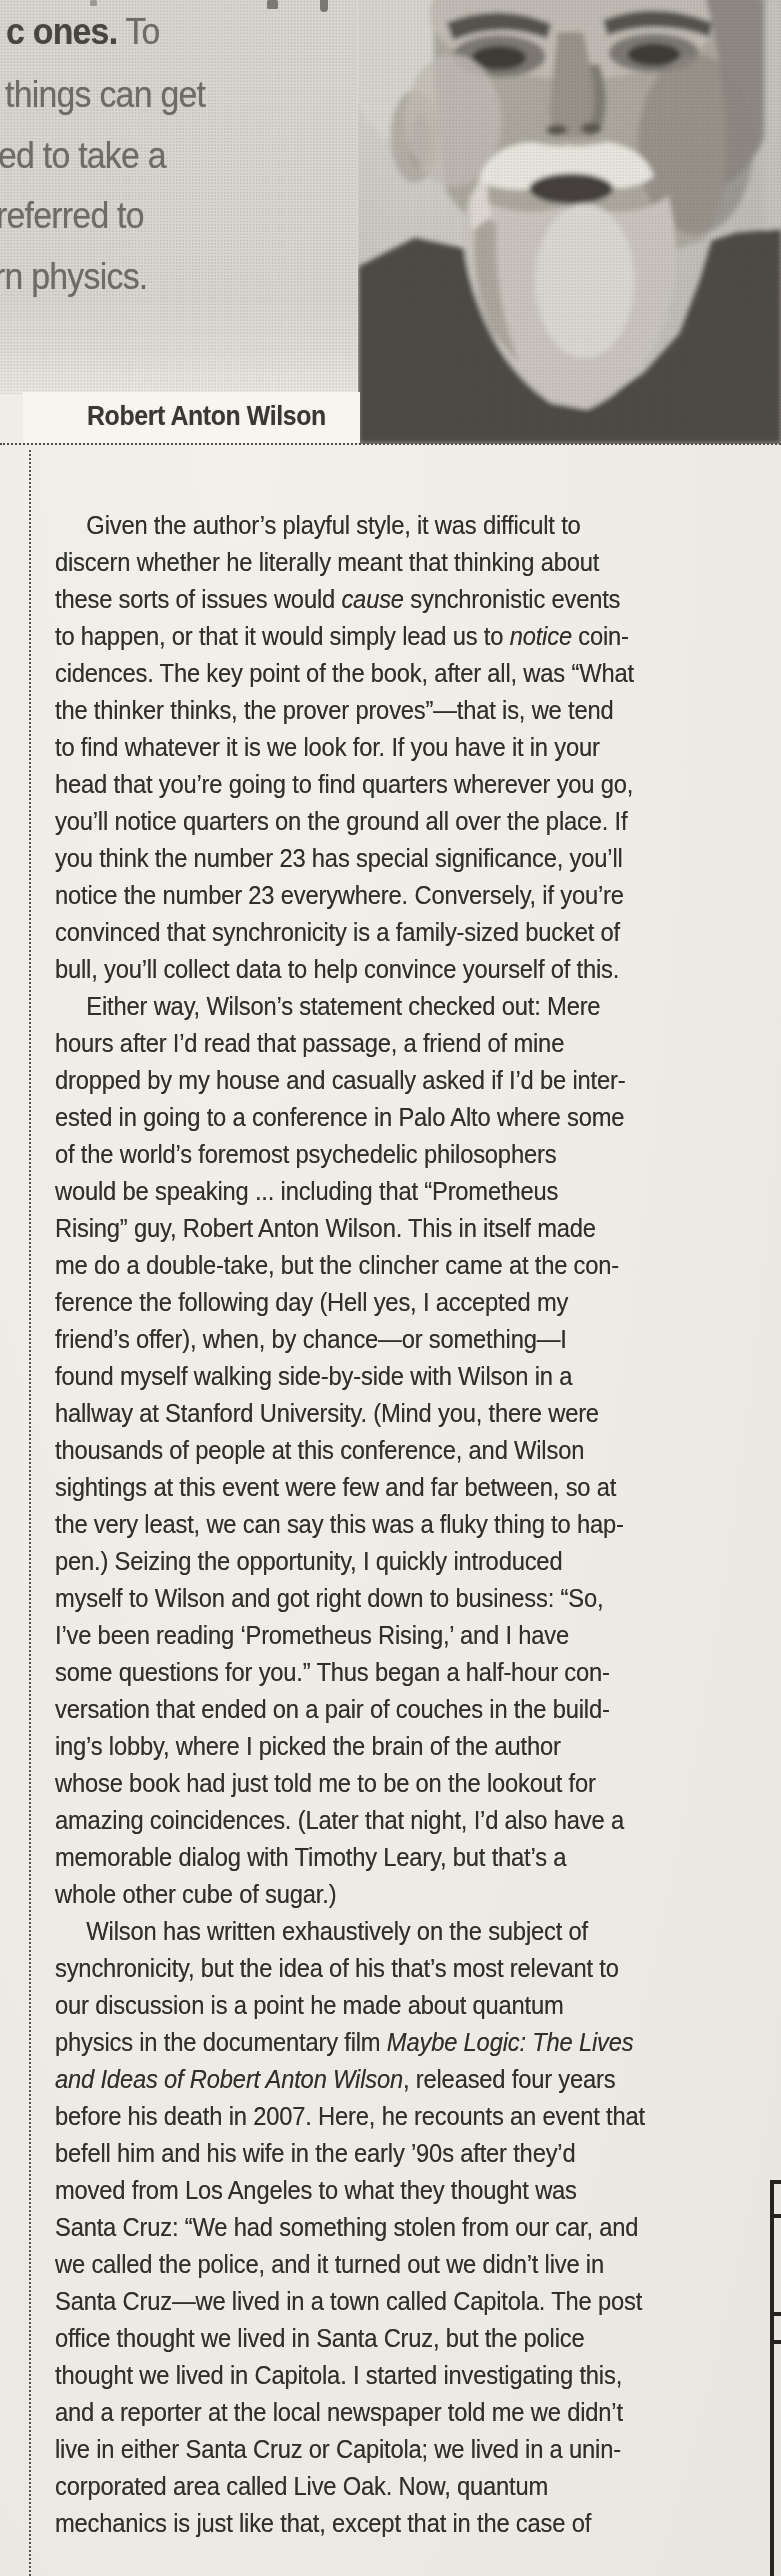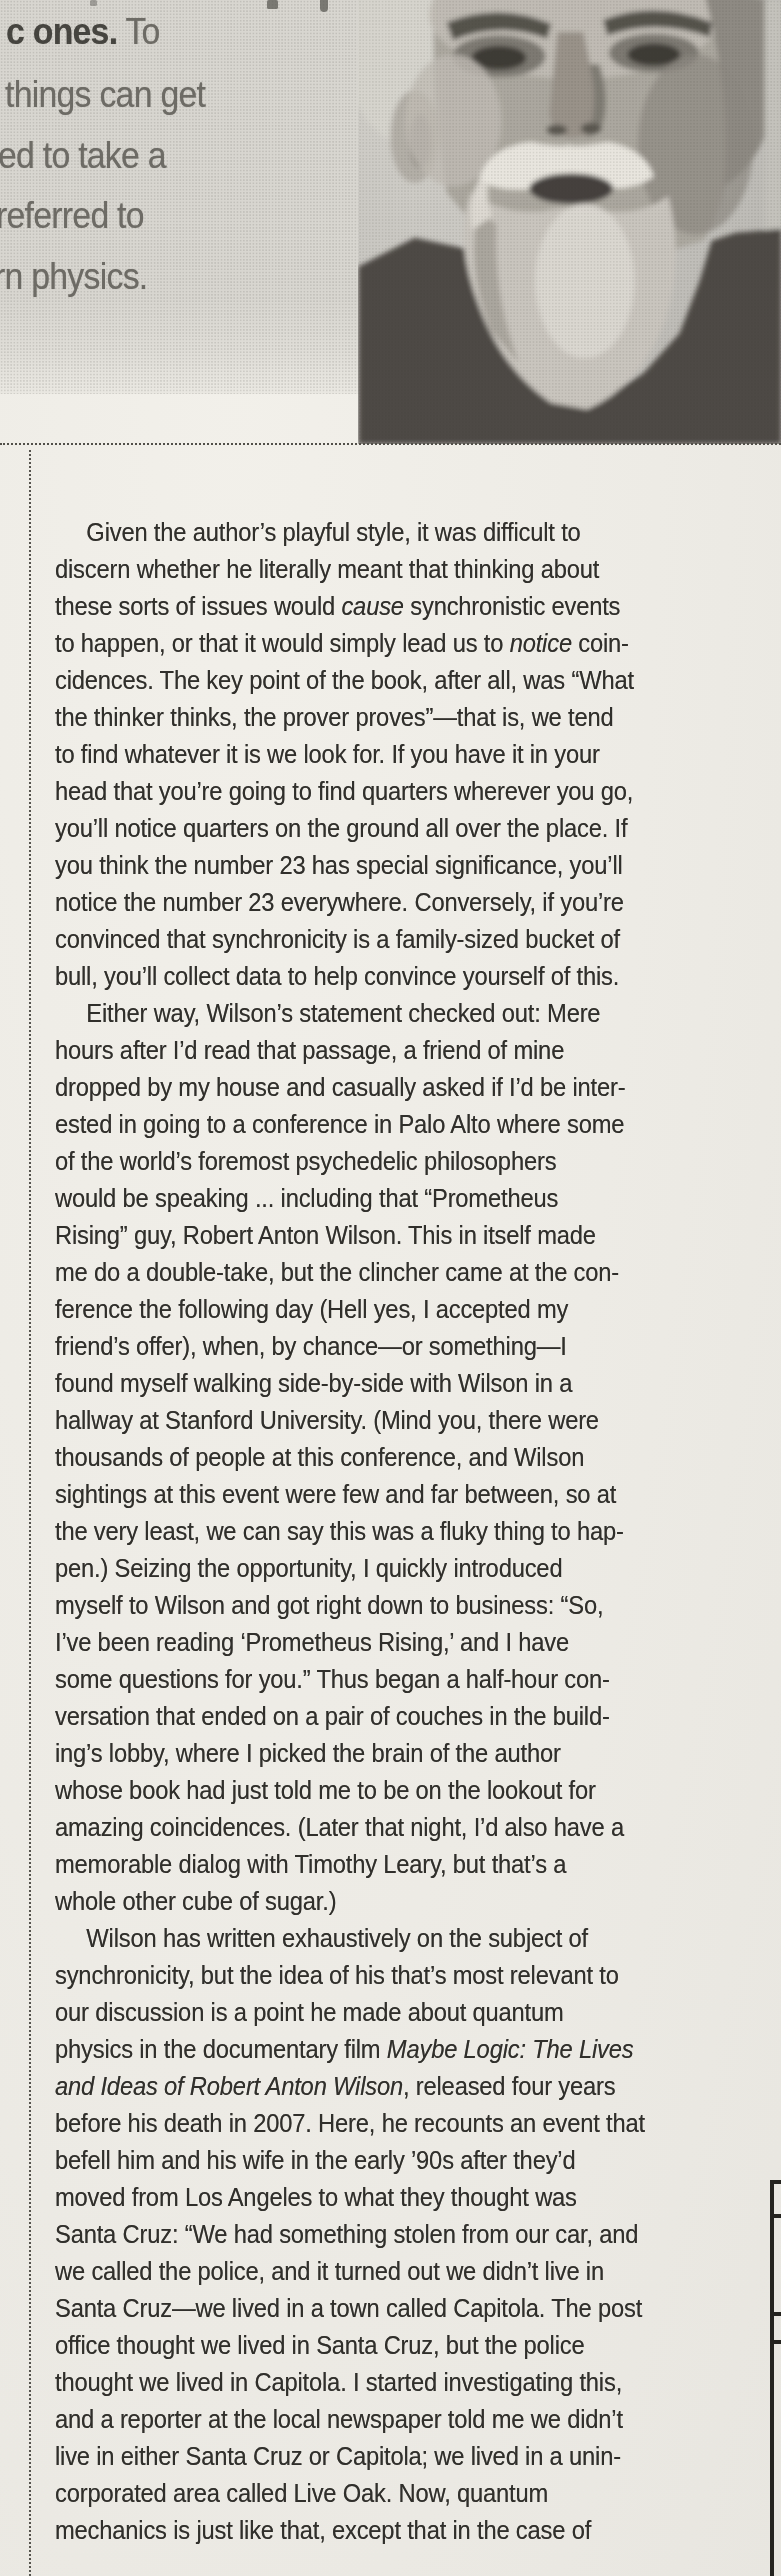--- a/index.html
+++ b/index.html
@@ -41,21 +41,21 @@
     letter-spacing:-0.4px;white-space:nowrap;transform:scaleX(.92);transform-origin:left top;
     text-shadow:0 0 0.8px rgba(58,56,52,.4);
   }
   
   .photo{position:absolute;left:358px;top:0;width:424px;height:444px;}
   .photo svg{display:block;width:100%;height:100%;}
   
   .h-dotted{position:absolute;left:0;top:443px;width:781px;height:0;border-top:2.4px dotted #514f49;}
   .v-dotted{position:absolute;left:29px;top:450px;height:2126px;width:0;border-left:2.4px dotted #55534d;}
   
-  .article{position:absolute;left:55px;top:507px;width:712px;color:#302f2b;margin-top:7px;}
+  .article{position:absolute;left:55px;top:507px;width:712px;color:#302f2b;}
   .line{
     height:37px;line-height:37px;font-size:25px;white-space:nowrap;
     letter-spacing:-0.2px;transform:scaleX(.95);transform-origin:left center;
     text-shadow:0 0 0.5px rgba(47,46,43,.55);
   }
   .line.first{text-indent:33px;}
   .it{font-style:italic;}
   
   .adj-v{position:absolute;left:770px;top:2180px;width:4px;height:396px;background:#24231f;}
   .adj-t{position:absolute;left:770px;width:11.3px;height:4px;background:#24231f;}
@@ -135,20 +135,23 @@
 
         <path d="M150 225 Q160 183 215 177 Q255 185 262 180 Q270 185 310 177 Q356 184 368 220 Q340 240 295 232 Q265 226 235 232 Q185 243 150 225 Z" fill="#e8e5de"></path>
         <path d="M150 225 Q134 255 142 286 L166 270 Q158 245 162 228 Z" fill="#ddd9d2"></path>
 
         <ellipse cx="265" cy="235" rx="52" ry="19" fill="#44413c"></ellipse>
       </g>
       <rect x="0" y="0" width="527" height="553" fill="url(#ht)"></rect>
     </svg>
   </div>
 
+  <div class="caption-strip">
+    <div class="caption">Robert Anton Wilson</div>
+  </div>
 
   <div class="h-dotted"></div>
   <div class="v-dotted"></div>
 
   <div class="article">
       <div class="para">
         <div class="line first"><span>Given the author’s playful style, it was difficult to</span></div>
         <div class="line"><span>discern whether he literally meant that thinking about</span></div>
         <div class="line"><span>these sorts of issues would </span><span class="it">cause</span><span> synchronistic events</span></div>
         <div class="line"><span>to happen, or that it would simply lead us to </span><span class="it">notice</span><span> coin-</span></div>

